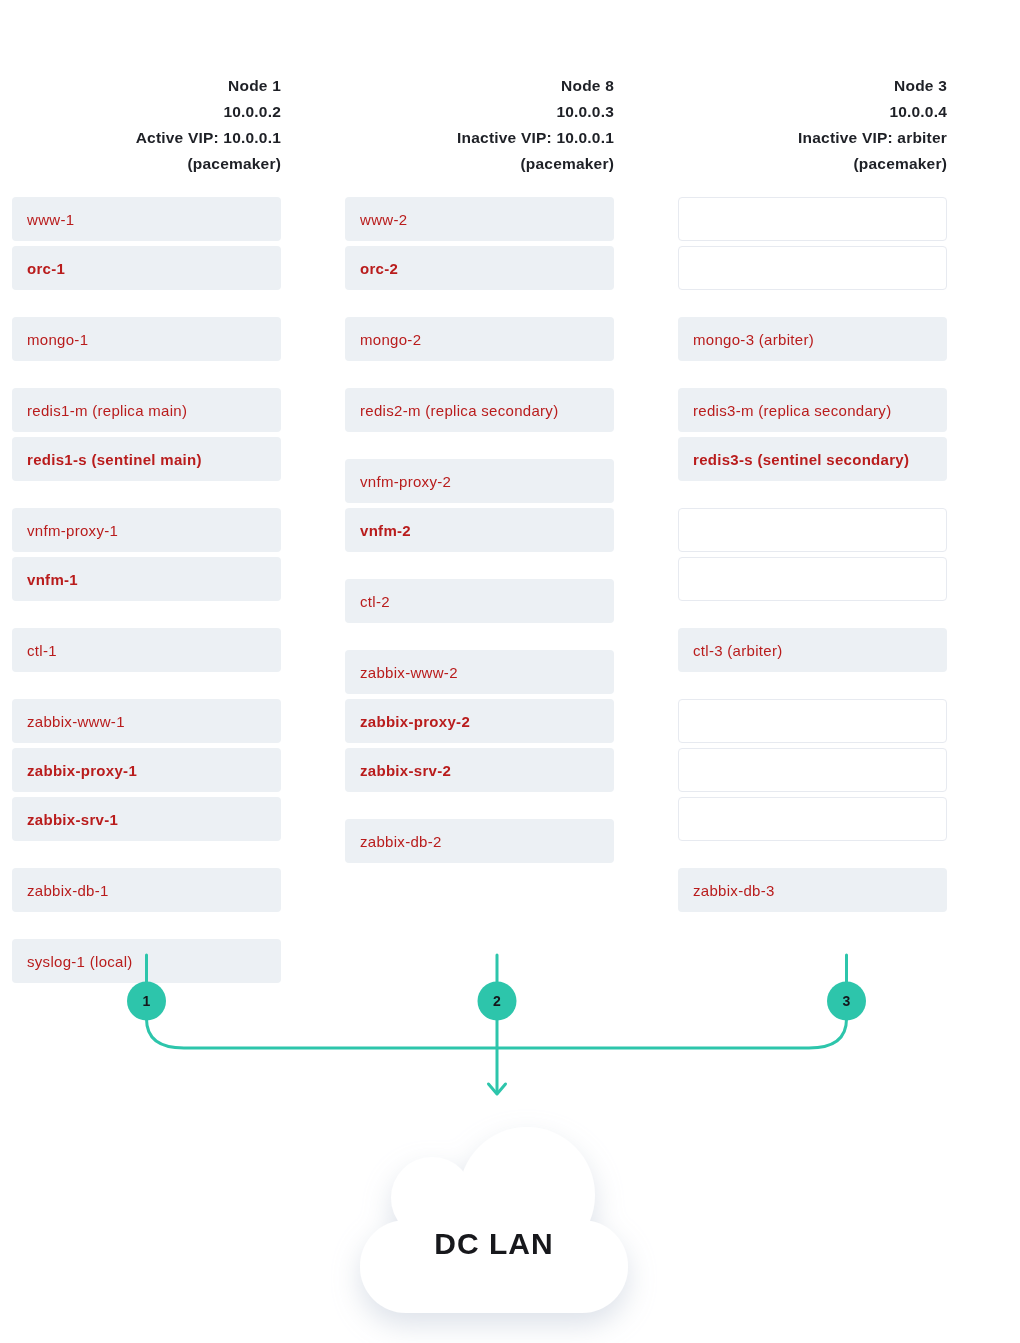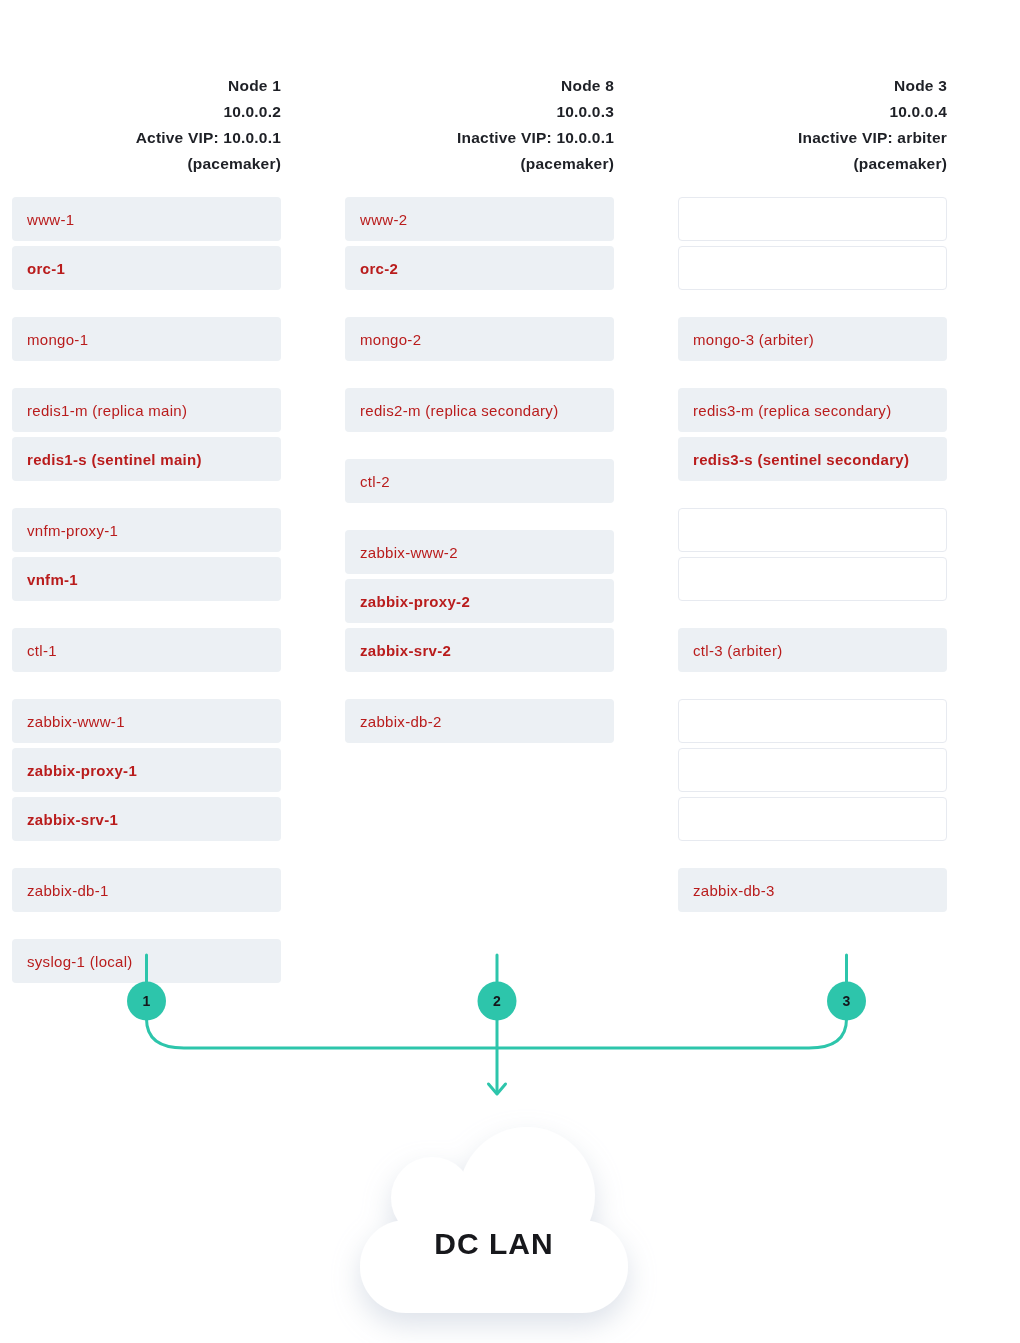--- a/index.html
+++ b/index.html
@@ -122,20 +122,24 @@
             <div class="box">www-2</div>
             <div class="box">orc-2</div>
           </div>
           <div class="group">
             <div class="box">mongo-2</div>
           </div>
           <div class="group">
             <div class="box">redis2-m (replica secondary)</div>
           </div>
           <div class="group">
+            <div class="box">vnfm-proxy-2</div>
+            <div class="box">vnfm-2</div>
+          </div>
+          <div class="group">
             <div class="box">ctl-2</div>
           </div>
           <div class="group">
             <div class="box">zabbix-www-2</div>
             <div class="box">zabbix-proxy-2</div>
             <div class="box">zabbix-srv-2</div>
           </div>
           <div class="group">
             <div class="box">zabbix-db-2</div>
           </div>

